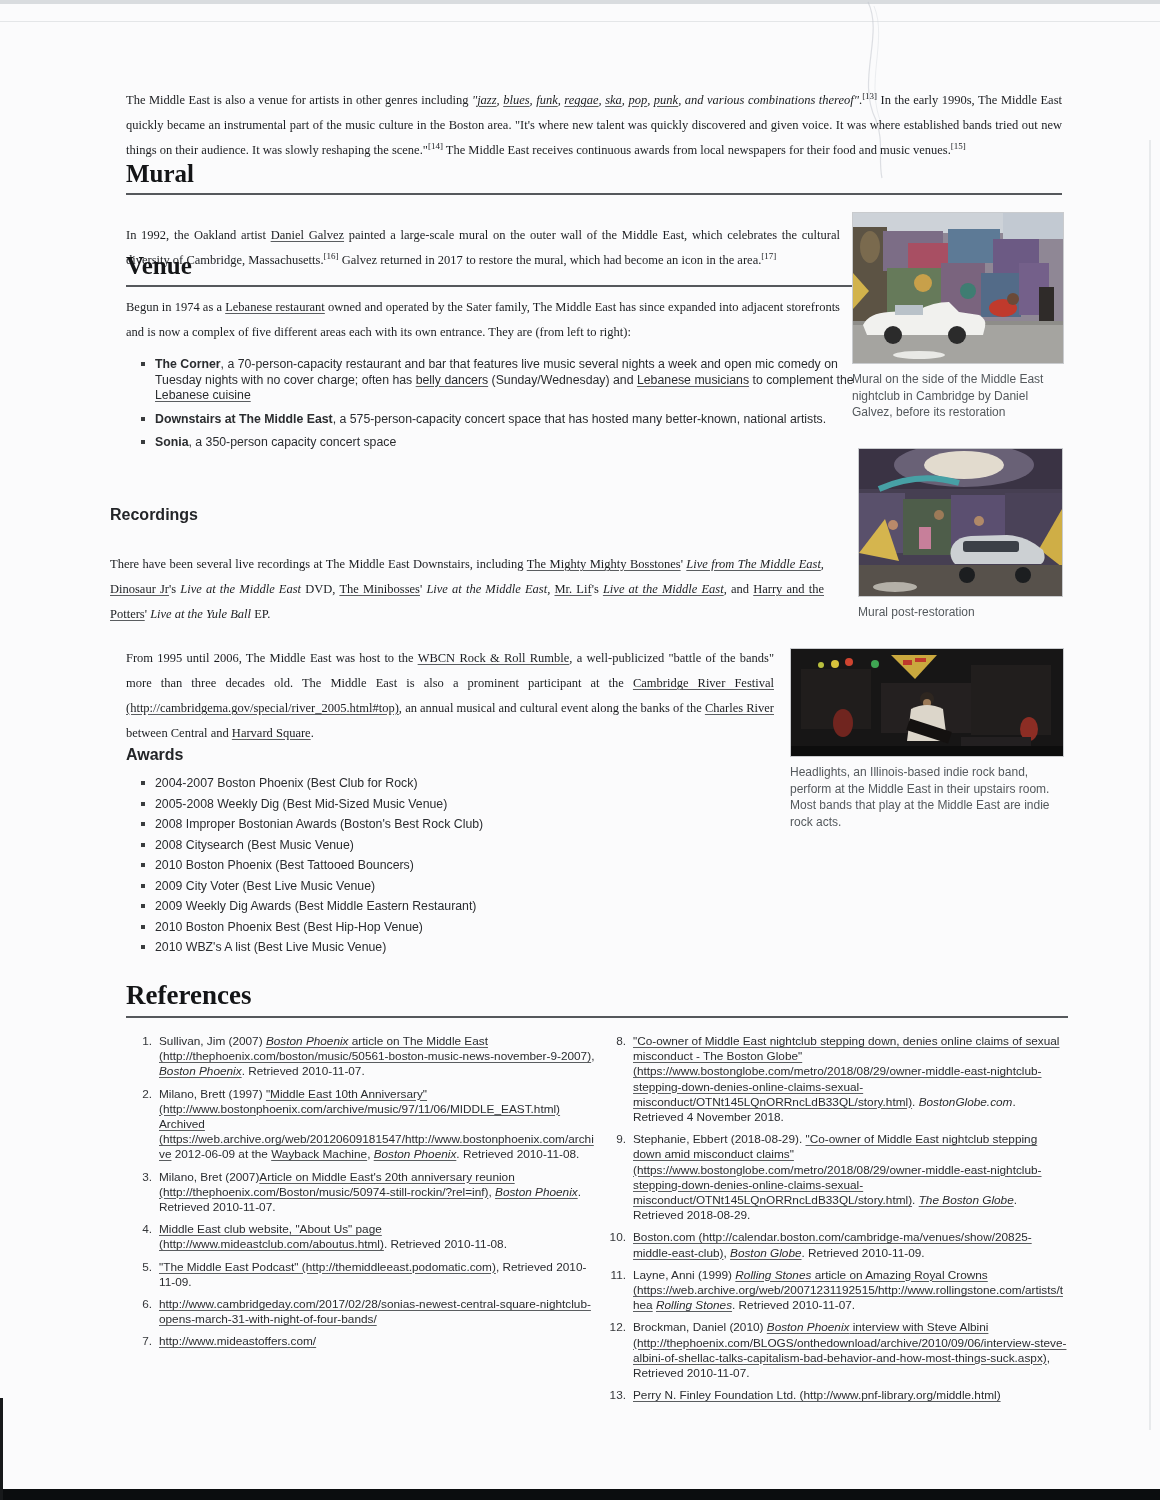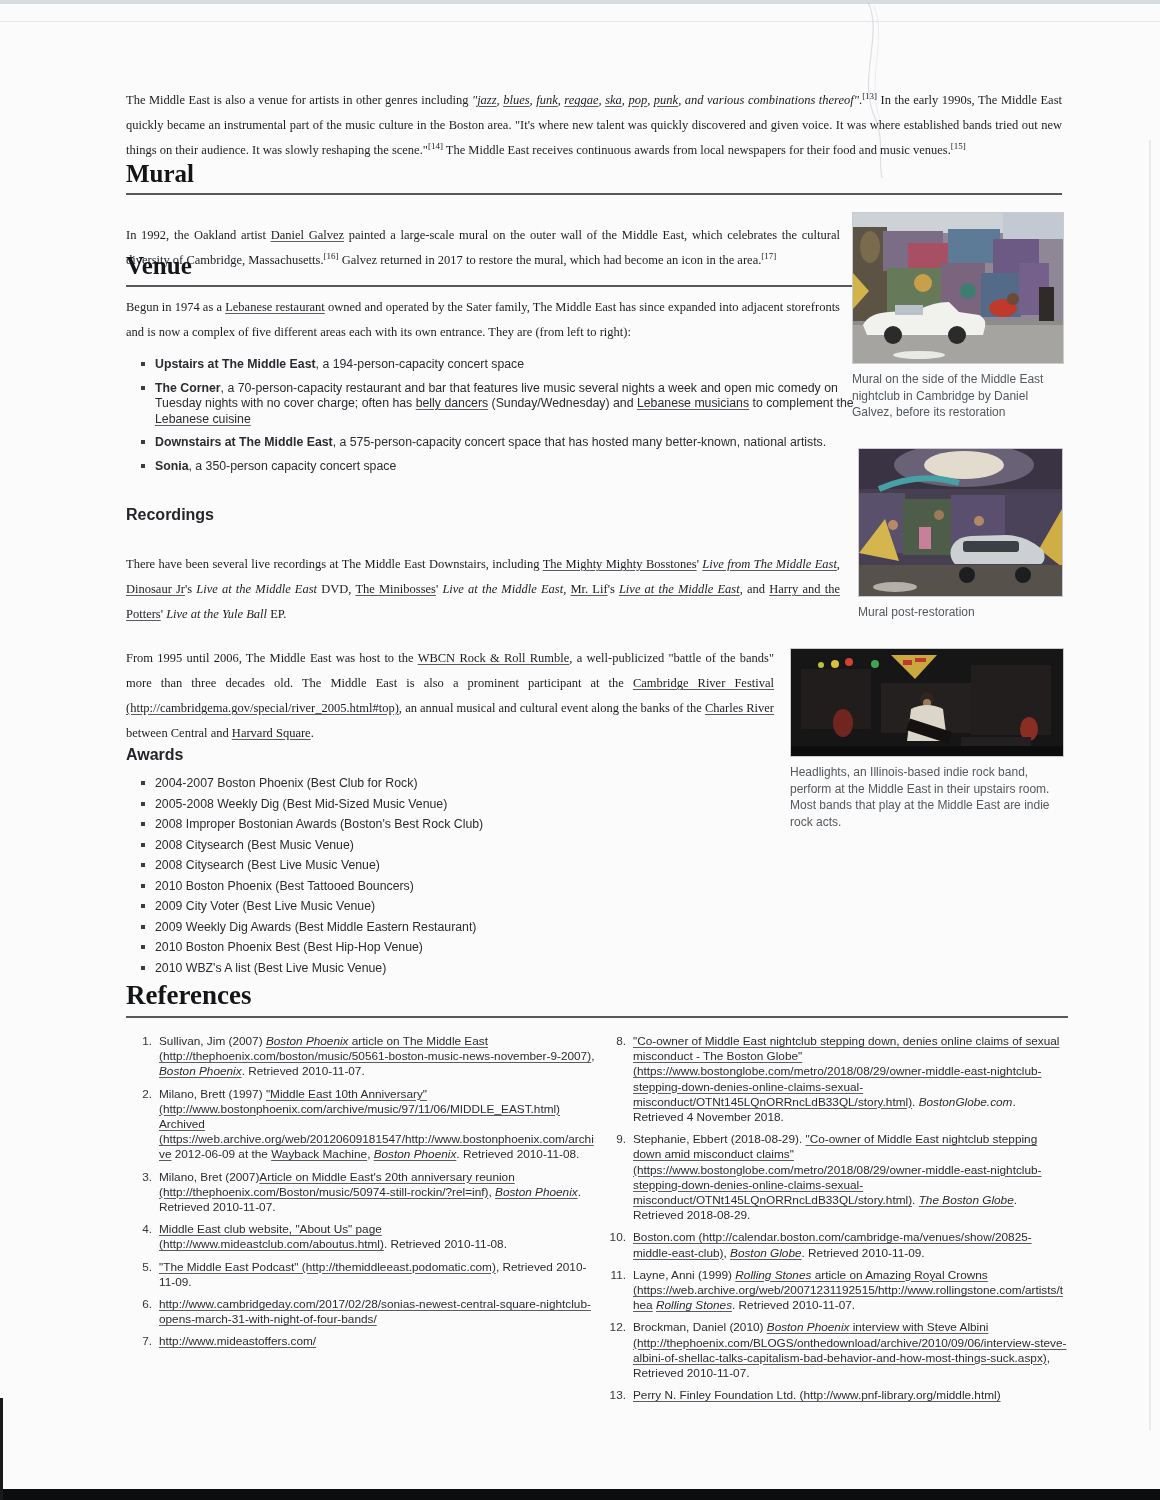--- a/index.html
+++ b/index.html
@@ -52,21 +52,21 @@
   .fig svg{display:block;border:1px solid #c9cbce;background:#fff;}
   .figcap{font-size:12px;line-height:16.5px;color:var(--caption);margin-top:7px;}
 
   
   #intro{left:126px;top:88px;width:936px;}
   #sec-mural{left:126px;top:160px;width:936px;}
   #sec-mural .para{width:714px;}
   #sec-venue{left:126px;top:252px;width:936px;}
   #sec-venue .para{width:714px;margin-top:8px;}
   #sec-venue .blist{width:716px;}
-  #sec-rec{left:126px;top:506px;width:936px;}
+  #sec-rec{left:110px;top:506px;width:936px;}
   #sec-rec .para{width:714px;}
   #sec-collab{left:126px;top:618px;width:936px;}
   #sec-collab .para{width:648px;}
   #sec-awards{left:126px;top:746px;width:936px;}
   #sec-refs{left:126px;top:980px;width:942px;}
   #fig1{left:852px;top:212px;width:212px;}
   #fig2{left:858px;top:448px;width:205px;}
   #fig3{left:790px;top:648px;width:274px;}
   .crease{left:838px;top:0;}
 </style>
@@ -89,21 +89,20 @@
 
   <section id="sec-mural" class="abs">
     <h2 class="h2">Mural</h2>
     <p class="serif para"><span class="seg-p">In 1992, the Oakland artist </span><span class="seg-l">Daniel Galvez</span><span class="seg-p"> painted a large-scale mural on the outer wall of the Middle East, which celebrates the cultural diversity of Cambridge, Massachusetts.</span><sup class="seg-sup">[16]</sup><span class="seg-p"> Galvez returned in 2017 to restore the mural, which had become an icon in the area.</span><sup class="seg-sup">[17]</sup></p>
   </section>
 
   <section id="sec-venue" class="abs">
     <h2 class="h2">Venue</h2>
     <p class="serif para"><span class="seg-p">Begun in 1974 as a </span><span class="seg-l">Lebanese restaurant</span><span class="seg-p"> owned and operated by the Sater family, The Middle East has since expanded into adjacent storefronts and is now a complex of five different areas each with its own entrance. They are (from left to right):</span></p>
     <ul class="blist">
-        <li><span class="seg-b">Upstairs at The Middle East</span><span class="seg-p">, a 194-person-capacity concert space</span></li>
         <li><span class="seg-b">The Corner</span><span class="seg-p">, a 70-person-capacity restaurant and bar that features live music several nights a week and open mic comedy on Tuesday nights with no cover charge; often has </span><span class="seg-l">belly dancers</span><span class="seg-p"> (Sunday/Wednesday) and </span><span class="seg-l">Lebanese musicians</span><span class="seg-p"> to complement the </span><span class="seg-l">Lebanese cuisine</span></li>
         <li><span class="seg-b">Downstairs at The Middle East</span><span class="seg-p">, a 575-person-capacity concert space that has hosted many better-known, national artists.</span></li>
         <li><span class="seg-b">Sonia</span><span class="seg-p">, a 350-person capacity concert space</span></li>
       </ul>
   </section>
 
   <section id="sec-rec" class="abs">
     <h3 class="h3">Recordings</h3>
     <p class="serif para"><span class="seg-p">There have been several live recordings at The Middle East Downstairs, including </span><span class="seg-l">The Mighty Mighty Bosstones</span><span class="seg-p">' </span><span class="seg-il">Live from The Middle East</span><span class="seg-p">, </span><span class="seg-l">Dinosaur Jr</span><span class="seg-p">'s </span><span class="seg-i">Live at the Middle East</span><span class="seg-p"> DVD, </span><span class="seg-l">The Minibosses</span><span class="seg-p">' </span><span class="seg-i">Live at the Middle East</span><span class="seg-p">, </span><span class="seg-l">Mr. Lif</span><span class="seg-p">'s </span><span class="seg-il">Live at the Middle East</span><span class="seg-p">, and </span><span class="seg-l">Harry and the Potters</span><span class="seg-p">' </span><span class="seg-i">Live at the Yule Ball</span><span class="seg-p"> EP.</span></p>
   </section>
@@ -112,21 +111,20 @@
     <p class="serif para"><span class="seg-p">From 1995 until 2006, The Middle East was host to the </span><span class="seg-l">WBCN Rock &amp; Roll Rumble</span><span class="seg-p">, a well-publicized "battle of the bands" more than three decades old. The Middle East is also a prominent participant at the </span><span class="seg-l">Cambridge River Festival (http://cambridgema.gov/special/river_2005.html#top)</span><span class="seg-p">, an annual musical and cultural event along the banks of the </span><span class="seg-l">Charles River</span><span class="seg-p"> between Central and </span><span class="seg-l">Harvard Square</span><span class="seg-p">.</span></p>
   </section>
 
   <section id="sec-awards" class="abs">
     <h3 class="h3">Awards</h3>
     <ul class="blist awards">
         <li>2004-2007 Boston Phoenix (Best Club for Rock)</li>
         <li>2005-2008 Weekly Dig (Best Mid-Sized Music Venue)</li>
         <li>2008 Improper Bostonian Awards (Boston's Best Rock Club)</li>
         <li>2008 Citysearch (Best Music Venue)</li>
-        <li>2008 Citysearch (Best Live Music Venue)</li>
         <li>2010 Boston Phoenix (Best Tattooed Bouncers)</li>
         <li>2009 City Voter (Best Live Music Venue)</li>
         <li>2009 Weekly Dig Awards (Best Middle Eastern Restaurant)</li>
         <li>2010 Boston Phoenix Best (Best Hip-Hop Venue)</li>
         <li>2010 WBZ's A list (Best Live Music Venue)</li>
       </ul>
   </section>
 
   <section id="sec-refs" class="abs">
     <h2 class="h2 big">References</h2>

